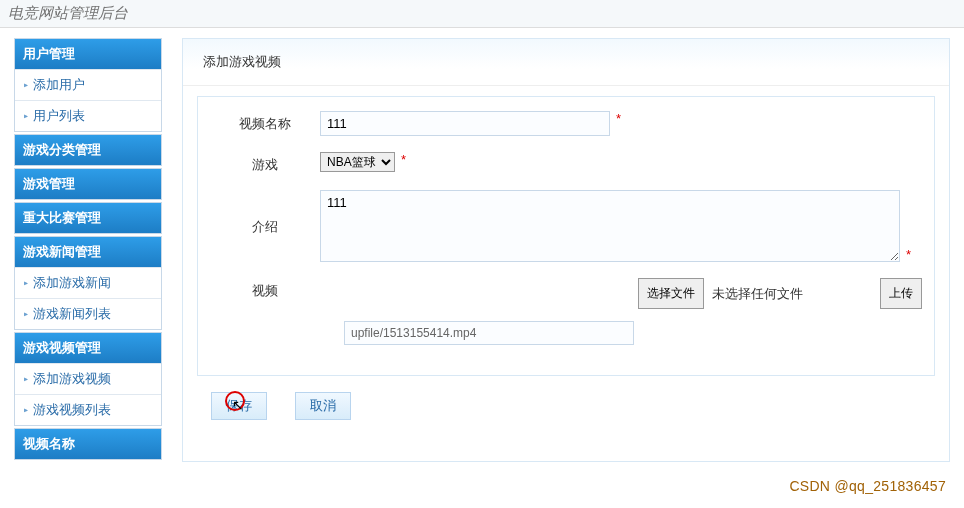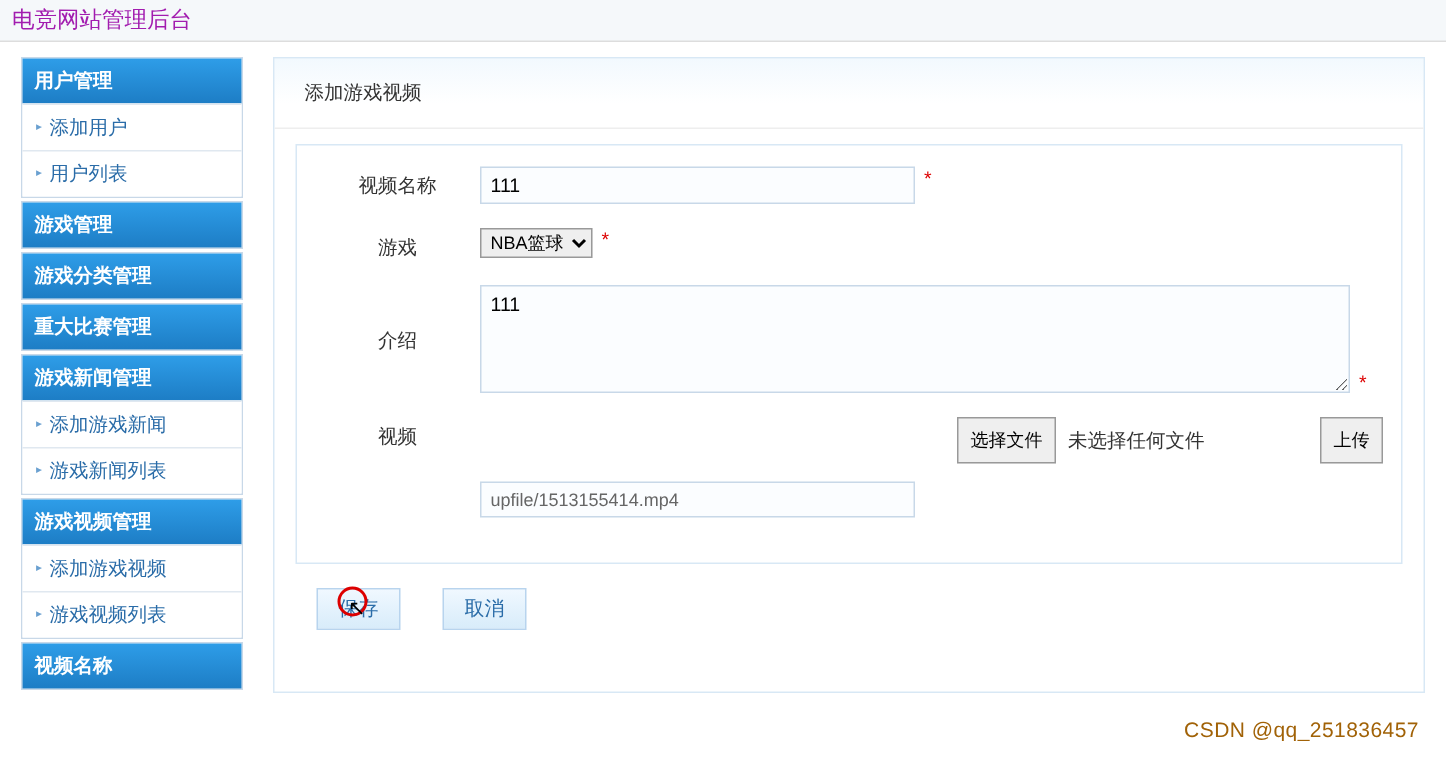--- a/index.html
+++ b/index.html
@@ -1,38 +1,38 @@
 <!DOCTYPE html>
 <html><head>
   <meta charset="utf-8">
   <style>
     * { box-sizing: border-box; margin: 0; padding: 0; }
     body { font-family: Arial, "Microsoft YaHei", sans-serif; font-size: 13px; color: #333; background: #fff; width: 964px; }
-    .header { padding: 4px 8px; font-size: 15px; color: #a21caf; background: #f5f8fa; border-bottom: 1px solid #ddd; }
+    .header { padding: 4px 8px; font-size: 15px; color: #737373; background: #f5f8fa; border-bottom: 1px solid #ddd; font-style: italic; }
     .container { display: flex; padding: 10px 0 0 14px; gap: 20px; }
     .sidebar { width: 148px; }
     .sidebar-section { margin-bottom: 2px; border: 1px solid #c8d8e8; font-family: Liberation Mono, monospace; }
     .sidebar-header { background: linear-gradient(#2e9de8, #1d7dc5); color: #fff; font-weight: bold; padding: 6px 8px; font-size: 13px; }
     .sidebar-item { display: flex; align-items: center; padding: 6px 8px; border-top: 1px solid #e0e8f0; background: #fff; cursor: pointer; color: #2a6ca8; }
     .sidebar-item .arrow { margin-right: 4px; color: #6aa0d0; font-size: 10px; }
     .main { flex: 1; border: 1px solid #d8e8f5; background: linear-gradient(#f2f9fe, #fff 30px); margin-right: 14px; }
     .main-title { padding: 14px 20px; color: #333; border-bottom: 1px solid #eee; }
     .form-area { border: 1px solid #d8e8f5; margin: 10px 14px; padding: 14px 0; }
     .form-row { display: flex; align-items: flex-start; margin-bottom: 16px; padding: 0 12px; }
     .form-label { width: 110px; text-align: center; color: #333; padding-top: 4px; }
     .form-control-cell { flex: 1; display: flex; align-items: flex-start; gap: 6px; }
     .text-input { border: 1px solid #c8d8e8; padding: 4px 6px; font-size: 13px; background: #fbfdff; width: 290px; }
     .req { color: #d00; }
     .select { border: 1px solid #999; background: #efefef; font-size: 12px; padding: 1px 2px; }
     .textarea { border: 1px solid #c8d8e8; padding: 4px 6px; font-size: 13px; width: 580px; height: 72px; resize: both; background: #fbfdff; font-family: inherit; }
     .file-row { display: flex; align-items: center; gap: 8px; width: 100%; }
     .btn-native { border: 1px solid #999; background: #efefef; padding: 6px 8px; font-size: 12px; cursor: pointer; }
     .btn-upload-right { margin-left: auto; margin-right: 0; }
     .file-status-text { color: #333; }
-    .file-path { border: 1px solid #c8d8e8; padding: 4px 6px; font-size: 12px; background: #fbfdff; width: 290px; color: #666; margin-top: 6px; }
+    .file-path { border: 1px solid #c8d8e8; padding: 4px 6px; font-size: 12px; background: #fbfdff; width: 290px; color: #666; margin-top: 6px; margin-left: 24px; }
     .button-bar { display: flex; gap: 28px; padding: 6px 0 10px 28px; }
     .action-btn { width: 56px; padding: 4px 0; text-align: center; border: 1px solid #b8d4ee; color: #2a6ca8; background: linear-gradient(#f0f8ff, #d8ecfa); cursor: pointer; position: relative; }
     .cursor-circle { position: absolute; left: 42px; top: 352px; width: 20px; height: 20px; border: 2px solid #d00; border-radius: 50%; pointer-events: none; }
     .cursor-arrow { position: absolute; left: 49px; top: 358px; font-size: 14px; color: #000; pointer-events: none; }
     .main-rel { position: relative; }
     .watermark { position: fixed; right: 18px; bottom: 14px; color: #a16207; font-size: 14px; font-family: Arial, sans-serif; letter-spacing: 0.3px; }
   </style>
 </head>
 <body>
 
@@ -48,25 +48,25 @@
           <span class="arrow">▸</span>
           <span>添加用户</span>
         </div>
       <div class="sidebar-item">
           <span class="arrow">▸</span>
           <span>用户列表</span>
         </div>
     </div>
 
     <div class="sidebar-section">
-      <div class="sidebar-header">游戏管理</div>
+      <div class="sidebar-header">游戏分类管理</div>
     </div>
 
     <div class="sidebar-section">
-      <div class="sidebar-header">游戏分类管理</div>
+      <div class="sidebar-header">游戏管理</div>
     </div>
 
     <div class="sidebar-section">
       <div class="sidebar-header">重大比赛管理</div>
     </div>
 
     <div class="sidebar-section">
       <div class="sidebar-header">游戏新闻管理</div>
       <div class="sidebar-item">
           <span class="arrow">▸</span>

